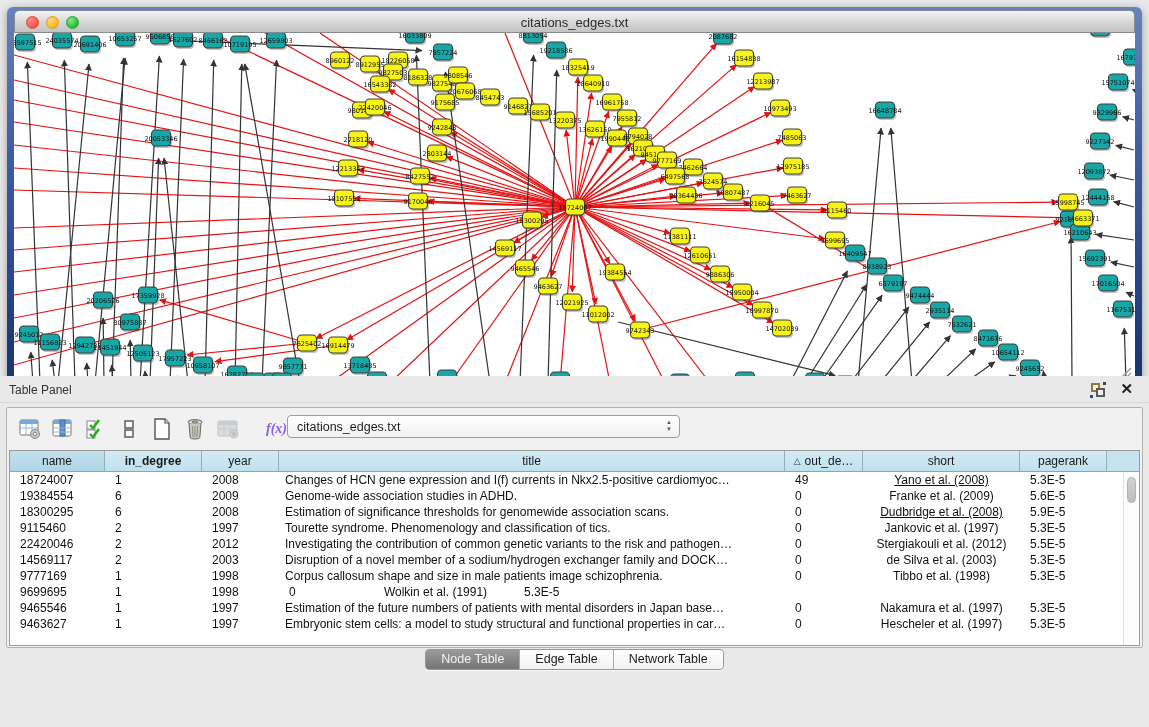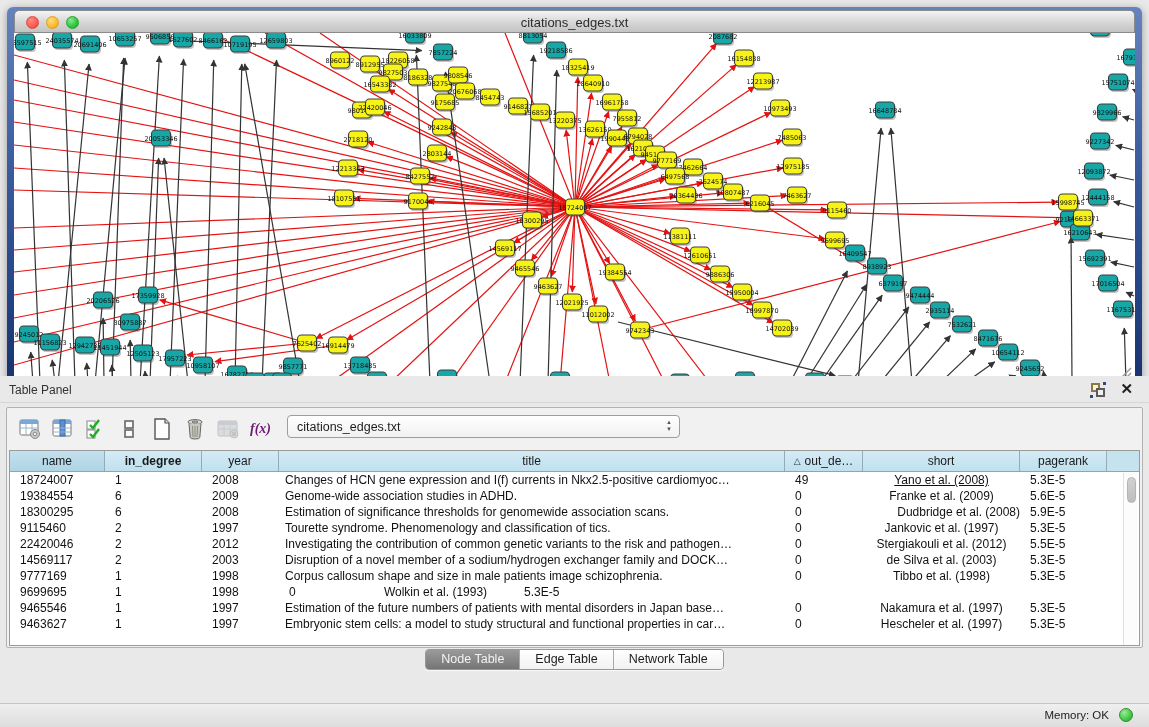--- a/index.html
+++ b/index.html
@@ -30,21 +30,21 @@
   .float-icon .b2 { position:absolute; left:5px; top:5px; width:9px; height:9px; border:2px solid #5a5a5a; background:#efefef; }
   .float-icon .d1, .float-icon .d2 { position:absolute; width:3px; height:3px; background:#2c4a7c; }
   .float-icon .d1 { left:-1px; bottom:-1px; } .float-icon .d2 { right:-1px; top:-1px; }
   .close-icon { position:absolute; right:16px; top:4px; font-size:15px; font-weight:bold; color:#1e1e1e; line-height:18px; }
 
   .panel-body { position:absolute; left:6px; top:31px; width:1137px; height:241px;
     background:#f1f1f1; border:1px solid #b2b2b2; border-radius:2px; }
   .toolbar { position:absolute; left:10px; top:5px; height:32px; display:flex; align-items:center; }
   .tool-btn { width:26px; height:26px; margin-right:7px; display:flex; align-items:center; justify-content:center; }
   .tool-btn svg { display:block; }
-  .fx-label { font-family:"Liberation Serif", serif; font-style:italic; font-weight:bold; font-size:14px; color:#701a75; margin:0 6px 0 2px; }
+  .fx-label { font-family:"Liberation Serif", serif; font-style:italic; font-weight:bold; font-size:14px; color:#8b5cf6; margin:0 6px 0 18px; }
   .table-select { position:absolute; left:280px; top:7px; width:393px; height:23px;
     background:linear-gradient(#ffffff,#f1f1f1); border:1px solid #9d9d9d; border-radius:4px;
     font-size:12.5px; color:#1d1d1d; padding:4px 22px 0 9px; }
   .sel-arrows { position:absolute; right:7px; top:3px; font-size:6px; color:#555; line-height:7px; text-align:center; }
 
   .table-wrap { position:absolute; left:2px; top:42px; width:1131px; height:196px; background:#ffffff; border:1px solid #9a9a9a; }
   .thead { display:flex; height:21px; border-bottom:1px solid #8fa6b0; background:#c5e3ef; }
   .hcell { height:100%; border-right:1px solid #93adb8; font-size:12px; color:#1a1a1a;
     display:flex; align-items:center; justify-content:center; overflow:hidden; white-space:nowrap; background:linear-gradient(#d4ebf5,#bfe0ee); }
   .hcell.first { background:linear-gradient(#c3e0ed,#aed5e6); }
@@ -736,21 +736,21 @@
               <span class="tcell" style="width: 78px; text-align: left; padding-left: 10px;">0</span>
               <span class="tcell" style="width: 157px; text-align: center; padding-left: 0px;">Franke et al. (2009)</span>
               <span class="tcell" style="width: 87px; text-align: left; padding-left: 10px;">5.6E-5</span>
             </div>
             <div class="trow">
               <span class="tcell" style="width: 95px; text-align: left; padding-left: 10px;">18300295</span>
               <span class="tcell" style="width: 97px; text-align: left; padding-left: 10px;">6</span>
               <span class="tcell" style="width: 77px; text-align: left; padding-left: 10px;">2008</span>
               <span class="tcell" style="width: 506px; text-align: left; padding-left: 6px;">Estimation of significance thresholds for genomewide association scans.</span>
               <span class="tcell" style="width: 78px; text-align: left; padding-left: 10px;">0</span>
-              <span class="tcell" style="width: 157px; text-align: right; padding-left: 0px;">Dudbridge et al. (2008)</span>
+              <span class="tcell" style="width: 157px; text-align: center; padding-left: 0px; text-decoration: underline;">Dudbridge et al. (2008)</span>
               <span class="tcell" style="width: 87px; text-align: left; padding-left: 10px;">5.9E-5</span>
             </div>
             <div class="trow">
               <span class="tcell" style="width: 95px; text-align: left; padding-left: 10px;">9115460</span>
               <span class="tcell" style="width: 97px; text-align: left; padding-left: 10px;">2</span>
               <span class="tcell" style="width: 77px; text-align: left; padding-left: 10px;">1997</span>
               <span class="tcell" style="width: 506px; text-align: left; padding-left: 6px;">Tourette syndrome. Phenomenology and classification of tics.</span>
               <span class="tcell" style="width: 78px; text-align: left; padding-left: 10px;">0</span>
               <span class="tcell" style="width: 157px; text-align: center; padding-left: 0px;">Jankovic et al. (1997)</span>
               <span class="tcell" style="width: 87px; text-align: left; padding-left: 10px;">5.3E-5</span>
@@ -780,21 +780,21 @@
               <span class="tcell" style="width: 506px; text-align: left; padding-left: 6px;">Corpus callosum shape and size in male patients image schizophrenia.</span>
               <span class="tcell" style="width: 78px; text-align: left; padding-left: 10px;">0</span>
               <span class="tcell" style="width: 157px; text-align: center; padding-left: 0px;">Tibbo et al. (1998)</span>
               <span class="tcell" style="width: 87px; text-align: left; padding-left: 10px;">5.3E-5</span>
             </div>
             <div class="trow">
               <span class="tcell" style="width: 95px; text-align: left; padding-left: 10px;">9699695</span>
               <span class="tcell" style="width: 97px; text-align: left; padding-left: 10px;">1</span>
               <span class="tcell" style="width: 77px; text-align: left; padding-left: 10px;">1998</span>
               <span class="tcell" style="width: 78px; text-align: left; padding-left: 10px;">0</span>
-              <span class="tcell" style="width: 157px; text-align: center; padding-left: 0px;">Wolkin et al. (1993)</span>
+              <span class="tcell" style="width: 157px; text-align: center; padding-left: 0px;">Wolkin et al. (1991)</span>
               <span class="tcell" style="width: 87px; text-align: left; padding-left: 10px;">5.3E-5</span>
             </div>
             <div class="trow">
               <span class="tcell" style="width: 95px; text-align: left; padding-left: 10px;">9465546</span>
               <span class="tcell" style="width: 97px; text-align: left; padding-left: 10px;">1</span>
               <span class="tcell" style="width: 77px; text-align: left; padding-left: 10px;">1997</span>
               <span class="tcell" style="width: 506px; text-align: left; padding-left: 6px;">Estimation of the future numbers of patients with mental disorders in Japan base…</span>
               <span class="tcell" style="width: 78px; text-align: left; padding-left: 10px;">0</span>
               <span class="tcell" style="width: 157px; text-align: center; padding-left: 0px;">Nakamura et al. (1997)</span>
               <span class="tcell" style="width: 87px; text-align: left; padding-left: 10px;">5.3E-5</span>
@@ -817,17 +817,13 @@
 
     <div class="tabs-row">
       <span class="seg" id="tabs">
           <span class="seg-item selected">Node Table</span>
           <span class="seg-item">Edge Table</span>
           <span class="seg-item">Network Table</span>
         </span>
     </div>
   </div>
 
-  <div class="status-bar">
-    <span class="mem">Memory: OK</span>
-    <span class="mem-dot"></span>
-  </div>
 </div>
 
 </body></html>

